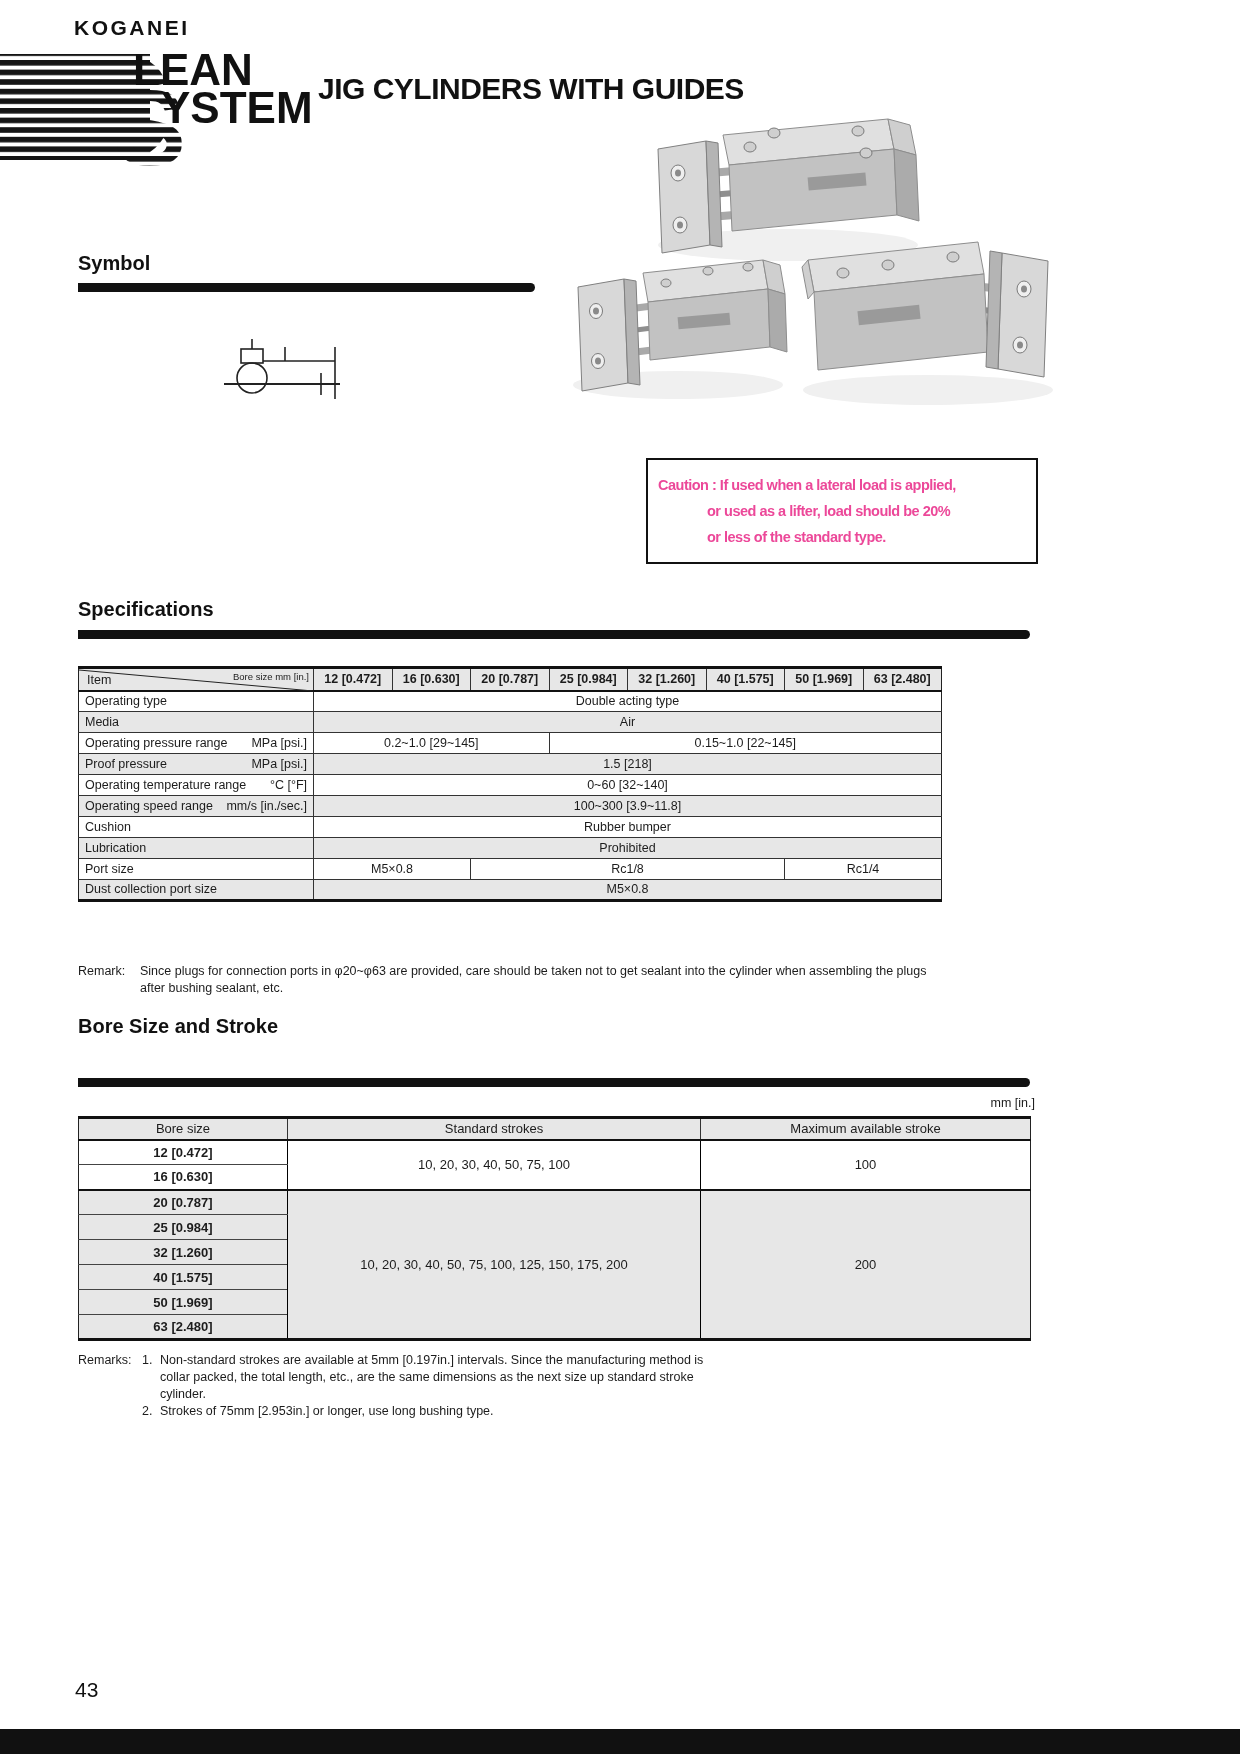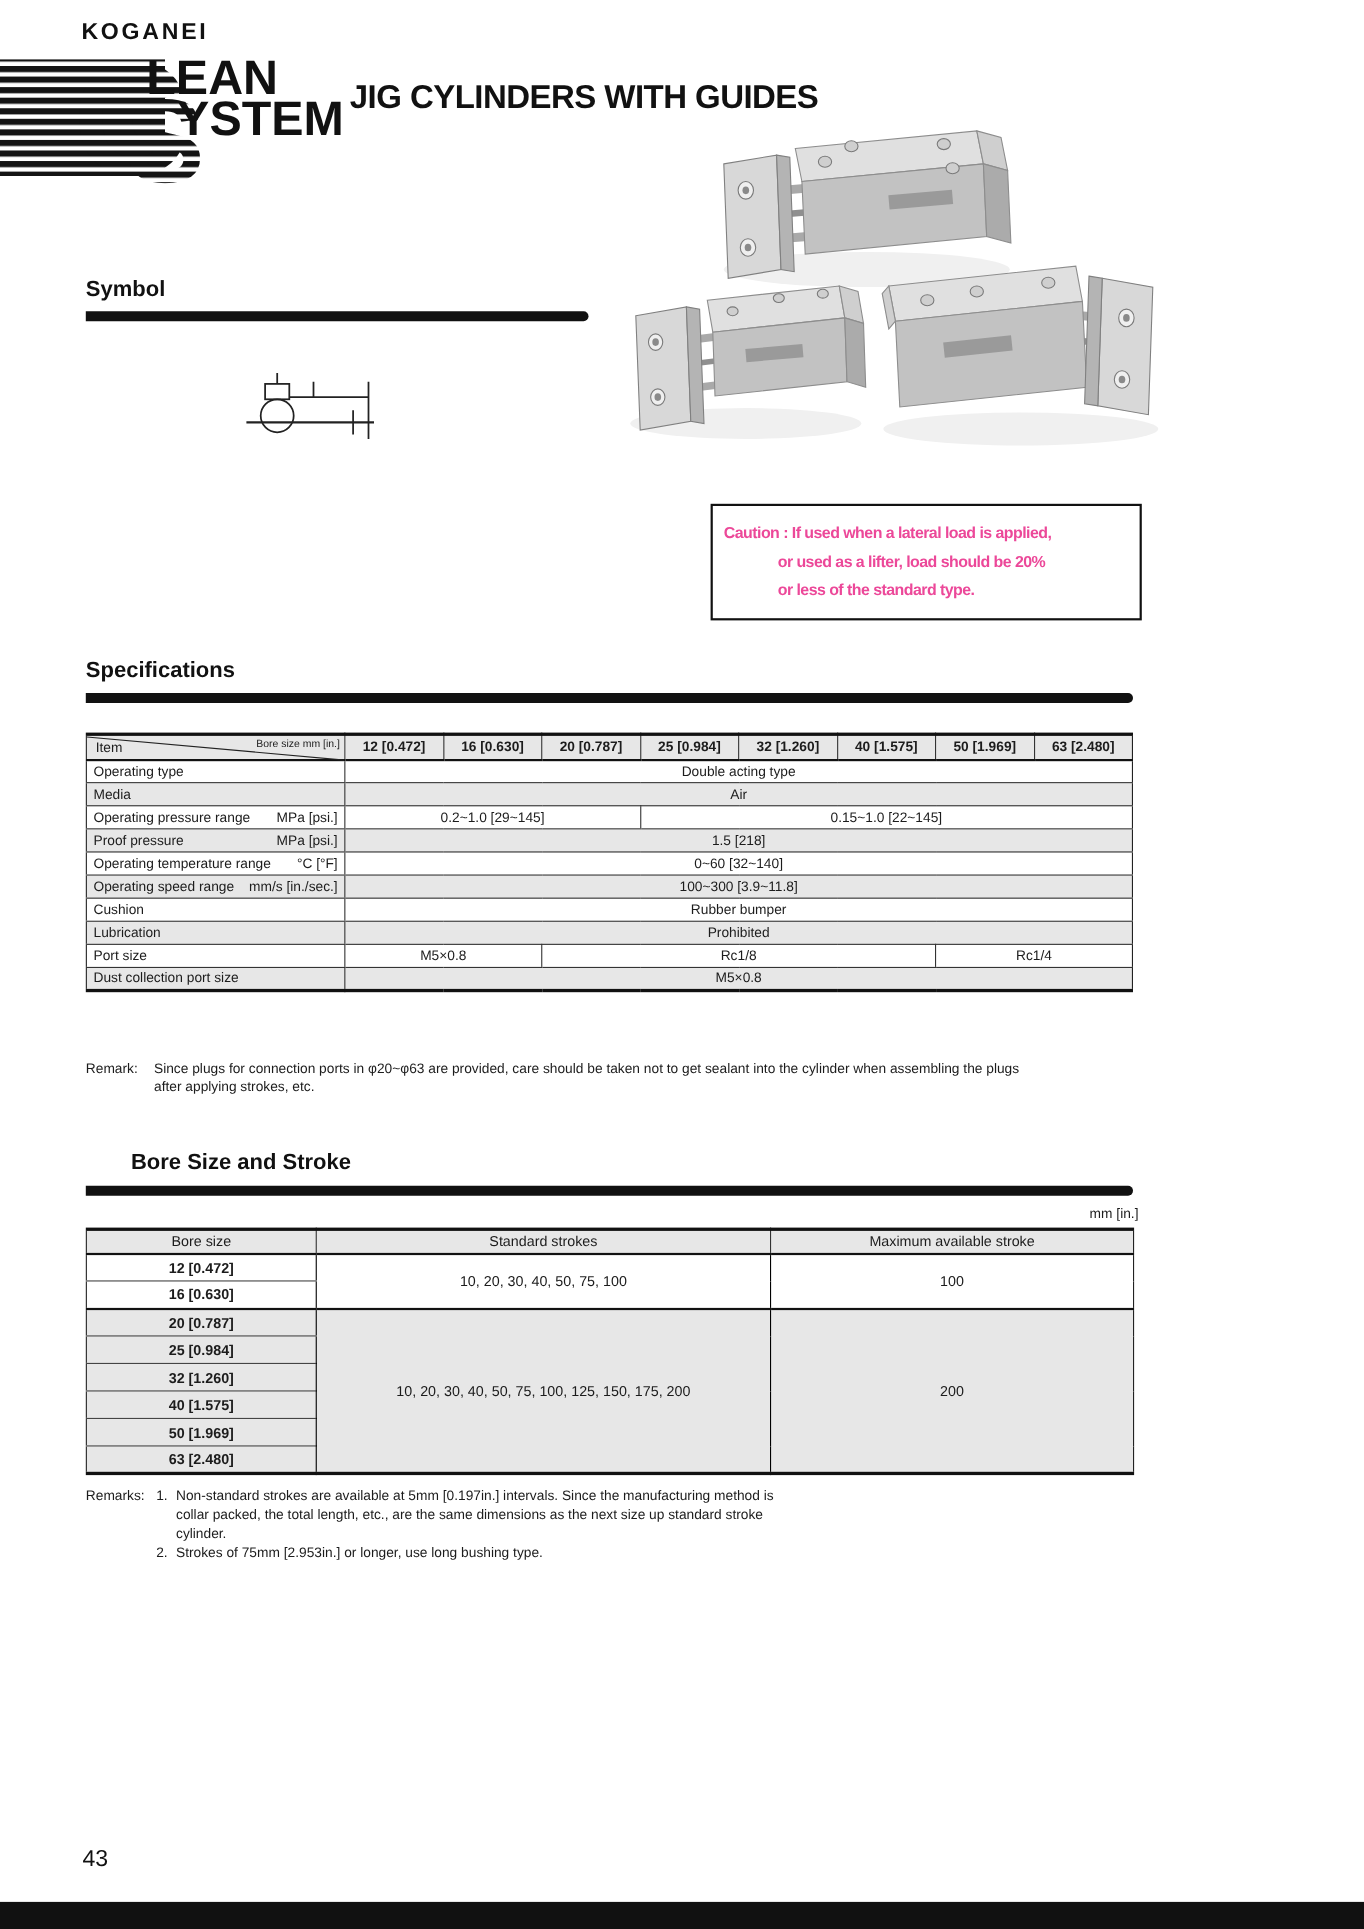--- a/index.html
+++ b/index.html
@@ -16,21 +16,21 @@
   .sec-head { font-size:20px; font-weight:bold; color:#111;text-align:right; }
   .sec-bar { background:#111; height:9px; border-radius:0 5px 5px 0; }
 
   
   .caution { left:646px; top:458px; width:392px; height:106px; border:2px solid #111; padding:12px 0 0 10px; }
   .caution div { font-size:14.5px; font-weight:bold; letter-spacing:-.5px; line-height:26px; white-space:nowrap; color:#ec4899; }
   .caution .c2, .caution .c3 { margin-left:49px; }
 
   
   table { border-collapse:collapse; table-layout:fixed; }
-  .spec-table { width:952px; font-size:12.5px; border-left:1px solid #222; border-right:1px solid #222; border-top:3px solid #111; border-bottom:3px solid #111; }
+  .spec-table { width:864px; font-size:12.5px; border-left:1px solid #222; border-right:1px solid #222; border-top:3px solid #111; border-bottom:3px solid #111; }
   .spec-table th { background:#e7e7e7; height:23px; font-size:12.5px; font-weight:bold; border-bottom:2px solid #111; border-left:1px solid #333; padding:0; text-align:center; }
   .spec-table th.corner { border-left:none; position:relative; font-weight:normal; }
   .corner .diag { position:absolute; left:0; top:0; }
   .corner .item-lbl { position:absolute; left:8px; bottom:3px; font-size:12.5px; }
   .corner .bore-lbl { position:absolute; right:4px; top:2px; font-size:9.5px; }
   .spec-table td { height:21px; padding:0; border-bottom:1px solid #333; line-height:1; }
   .spec-table td.lbl { padding:0 6px; }
   .spec-table td.lbl .lr { display:flex; justify-content:space-between; align-items:center; }
   .spec-table td.val { text-align:center; border-left:1px solid #333; }
   .spec-table tr.shade td { background:#e7e7e7; }
@@ -297,25 +297,25 @@
           </td>
       <td class="val" colspan="8">M5×0.8</td>
     </tr>
   </tbody>
     </table>
 
   <div class="abs remark">
     <span class="rl">Remark:</span>
     <div>
       <div>Since plugs for connection ports in φ20~φ63 are provided, care should be taken not to get sealant into the cylinder when assembling the plugs</div>
-      <div>after applying strokes, etc.</div>
+      <div>after bushing sealant, etc.</div>
     </div>
   </div>
 
-  <div class="abs sec-head" style="left:78px;top:1046px;margin-left:41px;">Bore Size and Stroke</div>
+  <div class="abs sec-head" style="left:78px;top:1015px;">Bore Size and Stroke</div>
   <div class="abs sec-bar" style="left:78px;top:1078px;width:952px;"></div>
   <div class="abs unit-note">mm [in.]</div>
 
   <table class="abs bore-table" style="left:78px;top:1116px;">
     <colgroup>
         <col style="width:209px">
         <col style="width:413px">
         <col style="width:330px">
       </colgroup>
     <tbody>

